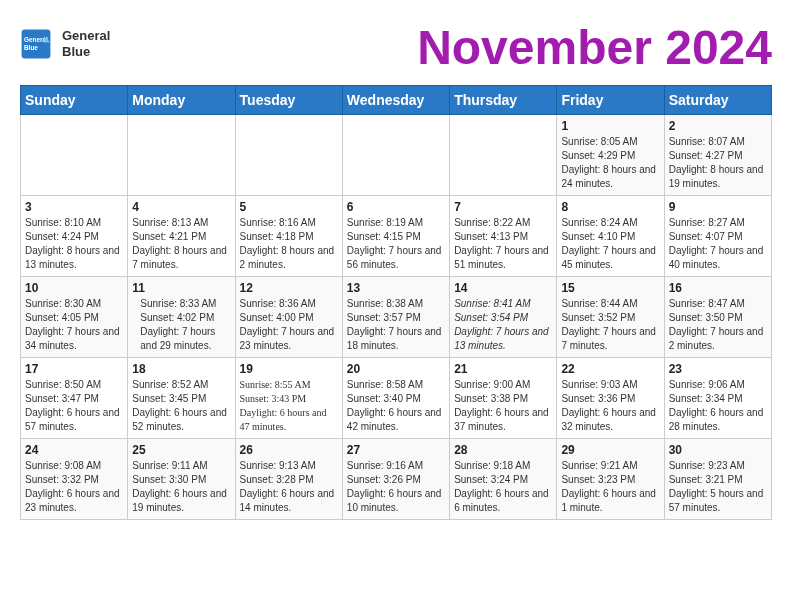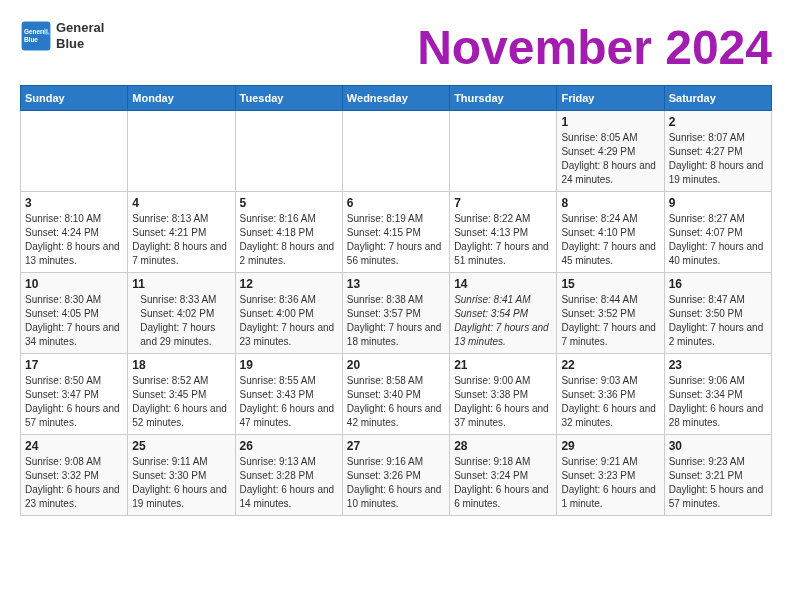--- a/index.html
+++ b/index.html
@@ -12,21 +12,22 @@
     }
     .header-area {
       display: flex;
       justify-content: space-between;
       align-items: flex-start;
       margin-bottom: 10px;
     }
     .logo {
       display: flex;
       align-items: center;
-      gap: 4px;
+      gap: 10px;
+      margin-top: 8px;
     }
     .logo-text {
       font-size: 13px;
       font-weight: bold;
       color: #333;
       line-height: 1.2;
     }
     .logo-icon {
       width: 32px;
       height: 32px;
@@ -46,21 +47,21 @@
     table {
       width: 100%;
       border-collapse: collapse;
       font-size: 10px;
     }
     thead th {
       background-color: #2979c7;
       color: #fff;
       padding: 6px 4px;
       text-align: left;
-      font-size: 11px;
+      font-size: 14px;
       font-weight: bold;
       border: 1px solid #1a5fa0;
     }
     tbody td {
       border: 1px solid #ccc;
       vertical-align: top;
       padding: 4px;
       height: 80px;
       width: 107px;
       background: #fff;
@@ -232,21 +233,21 @@
 Daylight: 6 hours and 57 minutes.</div>
         </td>
         <td>
           <div class="day-number">18</div>
           <div class="day-info" style="white-space: pre-line;">Sunrise: 8:52 AM
 Sunset: 3:45 PM
 Daylight: 6 hours and 52 minutes.</div>
         </td>
         <td>
           <div class="day-number">19</div>
-          <div class="day-info" style="white-space: pre-line;">Sunrise: 8:55 AM
+          <div class="day-info" style="white-space: pre-line; font-family: Liberation Serif, serif;">Sunrise: 8:55 AM
 Sunset: 3:43 PM
 Daylight: 6 hours and 47 minutes.</div>
         </td>
         <td>
           <div class="day-number">20</div>
           <div class="day-info" style="white-space: pre-line;">Sunrise: 8:58 AM
 Sunset: 3:40 PM
 Daylight: 6 hours and 42 minutes.</div>
         </td>
         <td>

